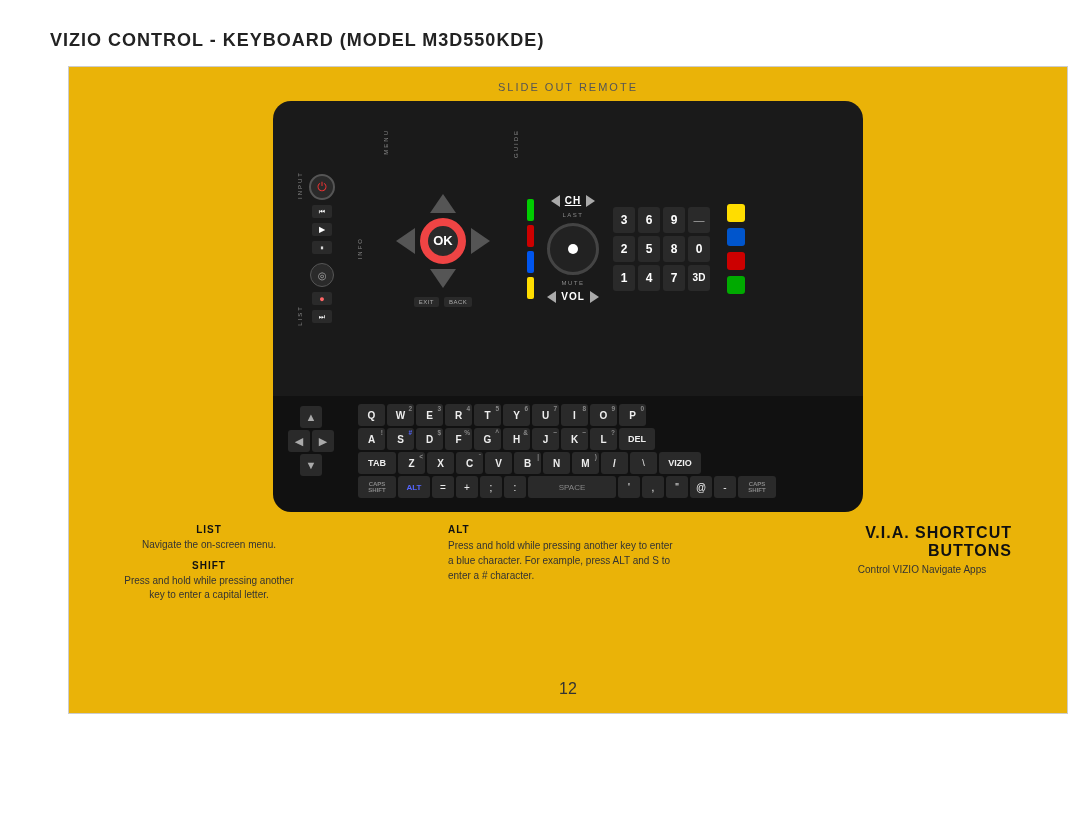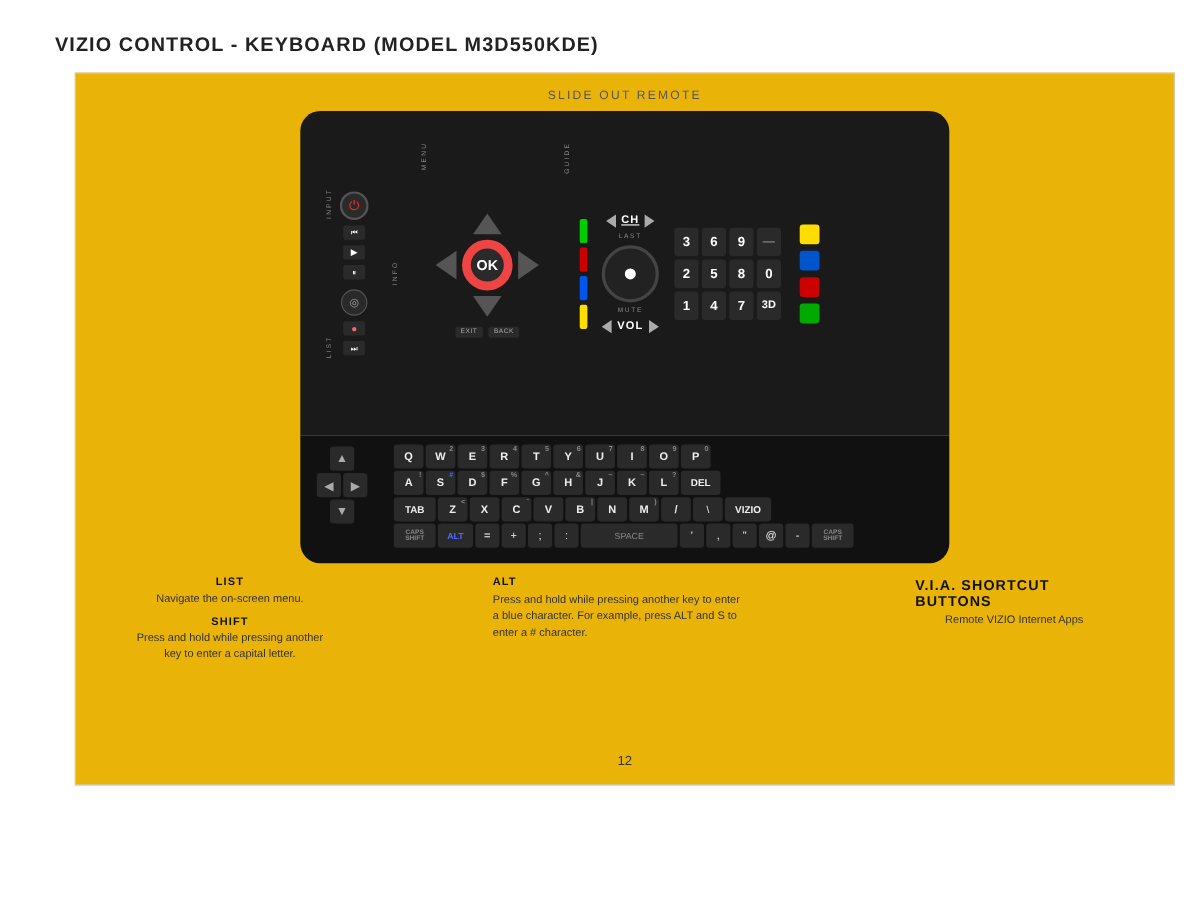--- a/index.html
+++ b/index.html
@@ -272,24 +272,24 @@
           <div style="font-size:10px;color:#333;text-align:center;margin-top:3px;line-height:1.4;">Press and hold while pressing another key to enter a capital letter.</div>
         </div>
       </div>
 
       <div style="display:flex;flex-direction:column;align-items:flex-start;max-width:230px;">
         <div style="font-size:10px;font-weight:bold;letter-spacing:1px;color:#111;">ALT</div>
         <div style="font-size:10px;color:#333;text-align:left;margin-top:3px;line-height:1.5;">Press and hold while pressing another key to enter a blue character. For example, press ALT and S to enter a # character.</div>
       </div>
 
       <div style="display:flex;flex-direction:column;align-items:center;max-width:180px;">
-        <div style="font-size:13px;font-weight:bold;letter-spacing:1px;color:#111;text-align:left;">V.I.A. SHORTCUT BUTTONS</div>
-        <div style="font-size:10px;color:#333;text-align:center;margin-top:3px;line-height:1.4;">Remote VIZIO Internet Apps</div>
+        <div style="font-size:16px;font-weight:bold;letter-spacing:1px;color:#111;text-align:right;">V.I.A. SHORTCUT BUTTONS</div>
+        <div style="font-size:10px;color:#333;text-align:center;margin-top:3px;line-height:1.4;">Control VIZIO Navigate Apps</div>
       </div>
 
     </div>
 
-    <div style="position:absolute;bottom:15px;left:50%;transform:translateX(-50%);font-size:12px;color:#333;">12</div>
+    <div style="position:absolute;bottom:15px;left:50%;transform:translateX(-50%);font-size:16px;color:#333;">12</div>
 
 
   </div>
 
 </div>
 
 </body></html>

